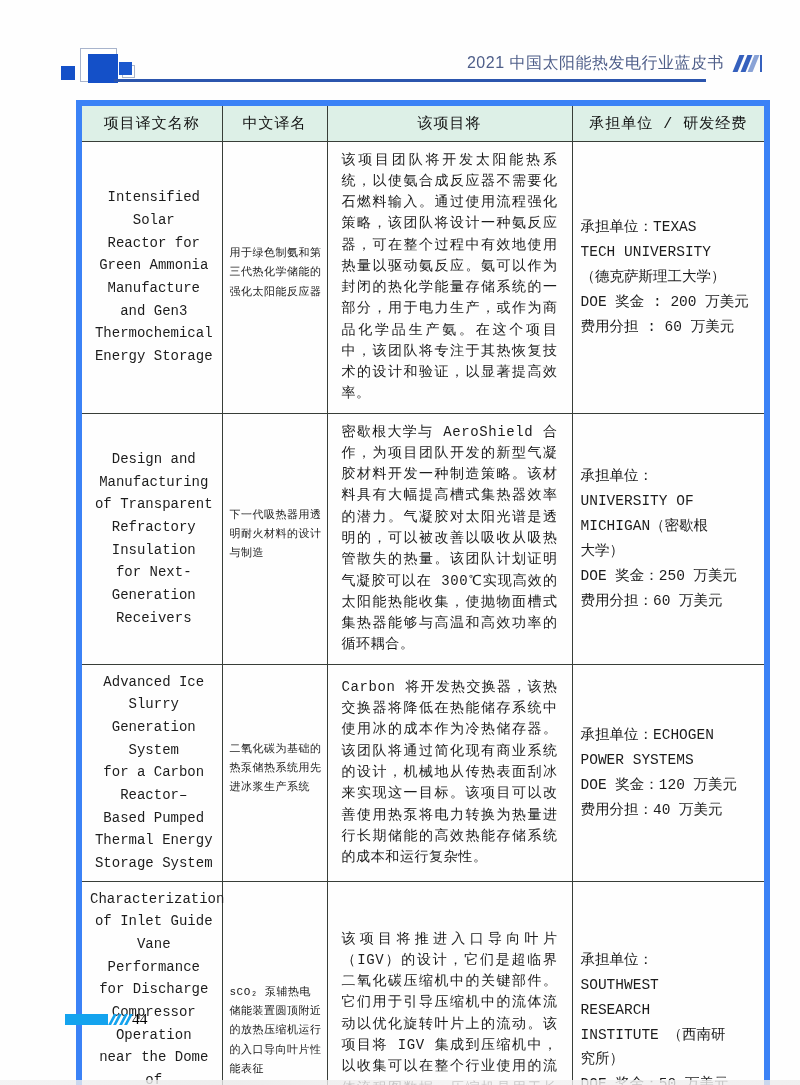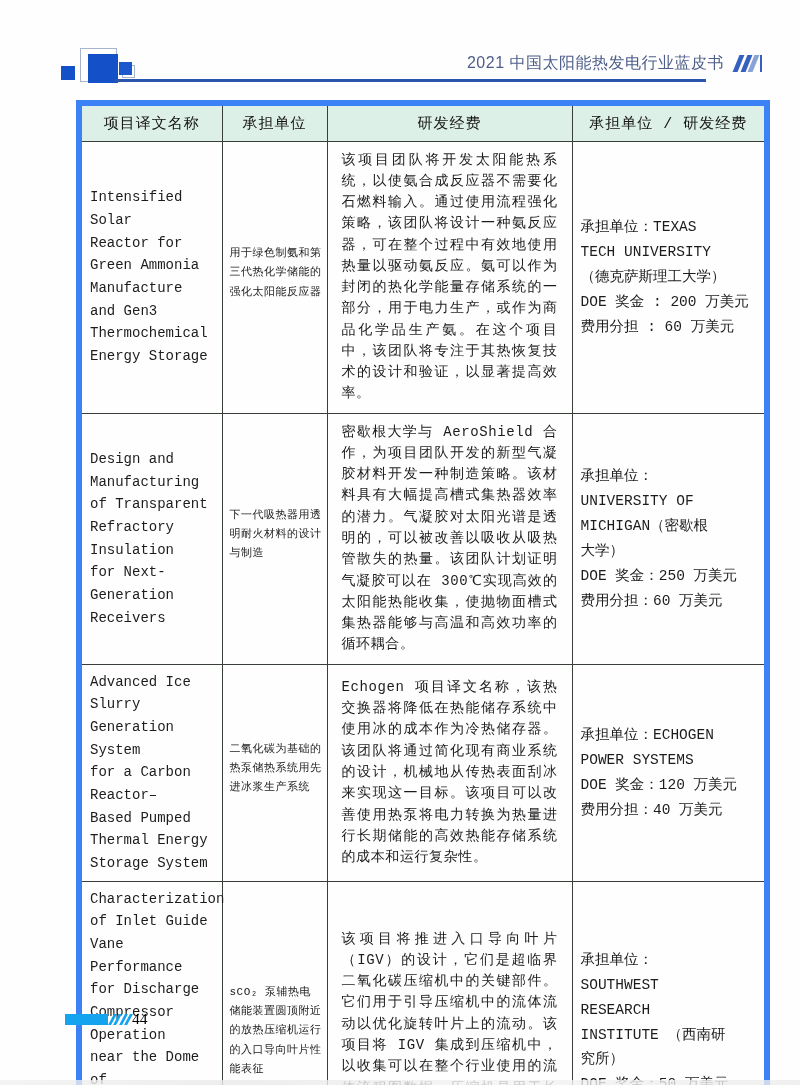--- a/index.html
+++ b/index.html
@@ -57,20 +57,21 @@
     background: #ddf0e7;
     font-weight: normal;
     font-size: 15px;
     letter-spacing: 1px;
     color: #141414;
   }
   td.en {
     font-size: 14px; line-height: 1.62;
     padding: 6px 4px 6px 8px;
     white-space: pre-line;
+    text-align: center;
   }
   td.cn {
     font-size: 11px; line-height: 1.75;
     padding: 6px 5px 14px 7px;
     letter-spacing: 0.5px;
     white-space: normal;
   }
   td.desc {
     font-size: 14px; line-height: 1.52;
     padding: 8px 14px;
@@ -128,22 +129,22 @@
   <table class="doc">
     <colgroup>
       <col style="width:143px">
         <col style="width:105px">
         <col style="width:245px">
         <col style="width:195px">
     </colgroup>
     <tbody>
         <tr>
       <th>项目译文名称</th>
-      <th>承担单位</th>
-      <th>研发经费</th>
+      <th>中文译名</th>
+      <th>该项目将</th>
       <th>承担单位 / 研发经费</th>
     </tr>
     <tr style="height:220px">
       <td class="en">Intensified Solar
 Reactor for
 Green Ammonia
 Manufacture
 and Gen3
 Thermochemical
 Energy Storage</td>
@@ -172,21 +173,21 @@
 费用分担：60 万美元</td>
     </tr>
     <tr style="height:215px">
       <td class="en">Advanced Ice Slurry
 Generation System
 for a Carbon Reactor–
 Based Pumped
 Thermal Energy
 Storage System</td>
       <td class="cn">二氧化碳为基础的热泵储热系统用先进冰浆生产系统</td>
-      <td class="desc">Echogen 项目译文名称，该热交换器将降低在热能储存系统中使用冰的成本作为冷热储存器。该团队将通过简化现有商业系统的设计，机械地从传热表面刮冰来实现这一目标。该项目可以改善使用热泵将电力转换为热量进行长期储能的高效热能存储系统的成本和运行复杂性。</td>
+      <td class="desc">Carbon 将开发热交换器，该热交换器将降低在热能储存系统中使用冰的成本作为冷热储存器。该团队将通过简化现有商业系统的设计，机械地从传热表面刮冰来实现这一目标。该项目可以改善使用热泵将电力转换为热量进行长期储能的高效热能存储系统的成本和运行复杂性。</td>
       <td class="fund">承担单位：ECHOGEN
 POWER SYSTEMS
 DOE 奖金：120 万美元
 费用分担：40 万美元</td>
     </tr>
     <tr style="height:213px">
       <td class="en">Characterization
 of Inlet Guide
 Vane Performance
 for Discharge

